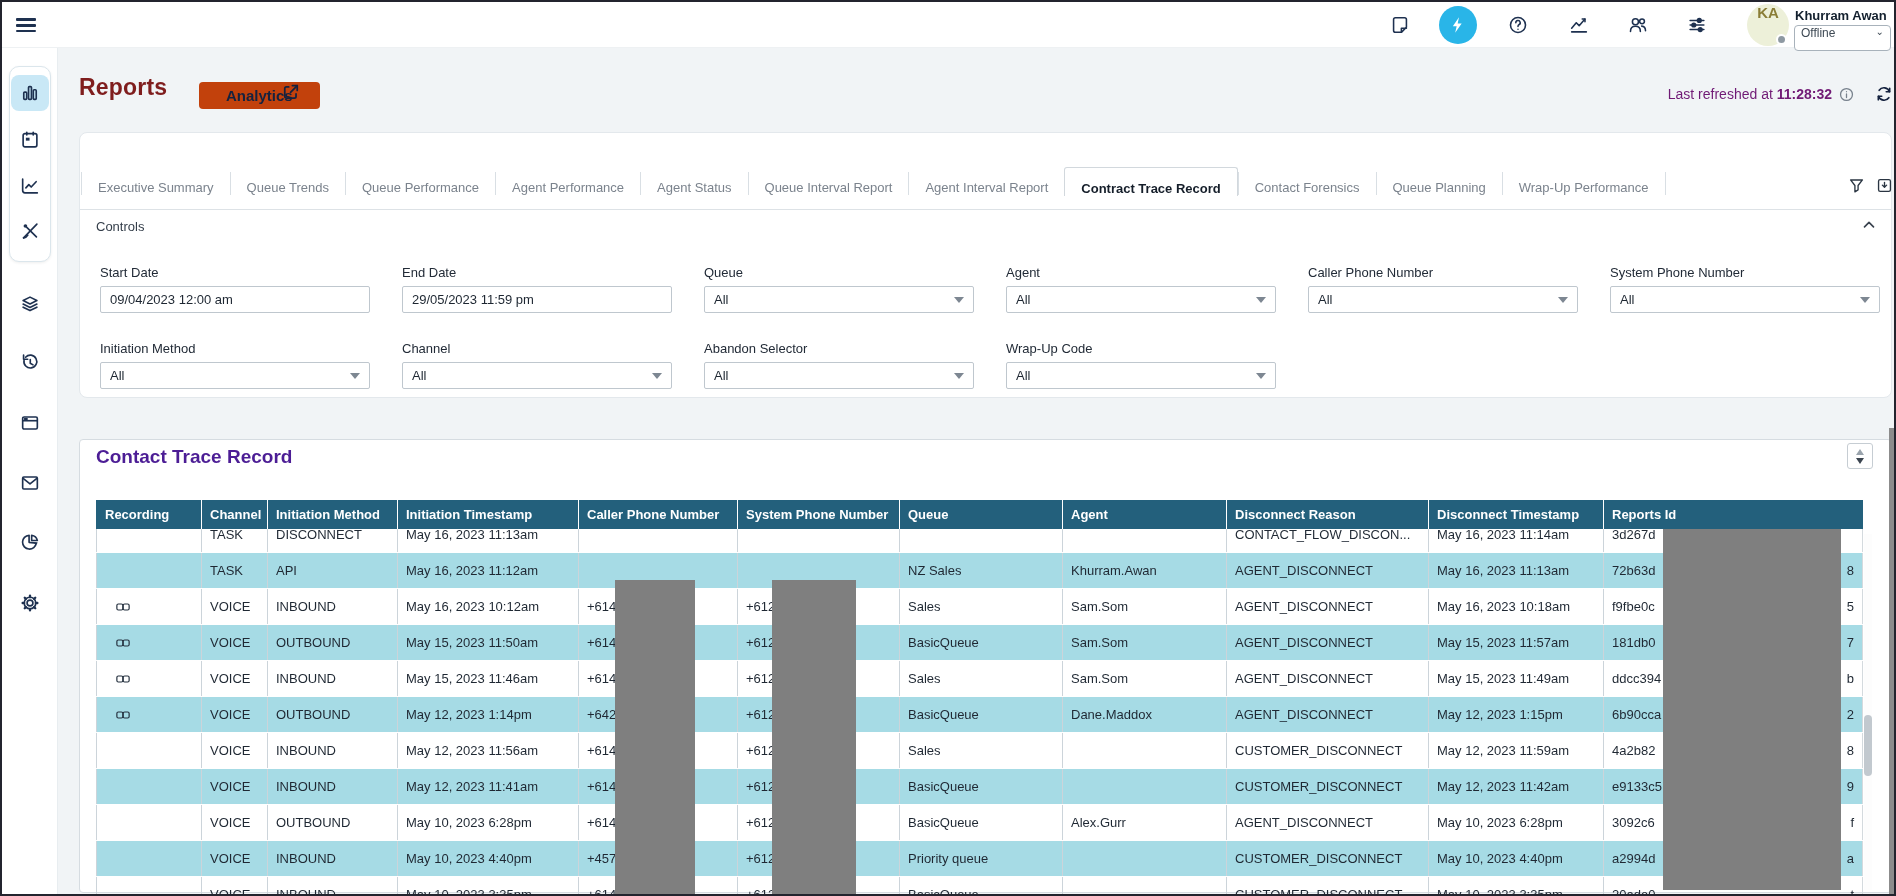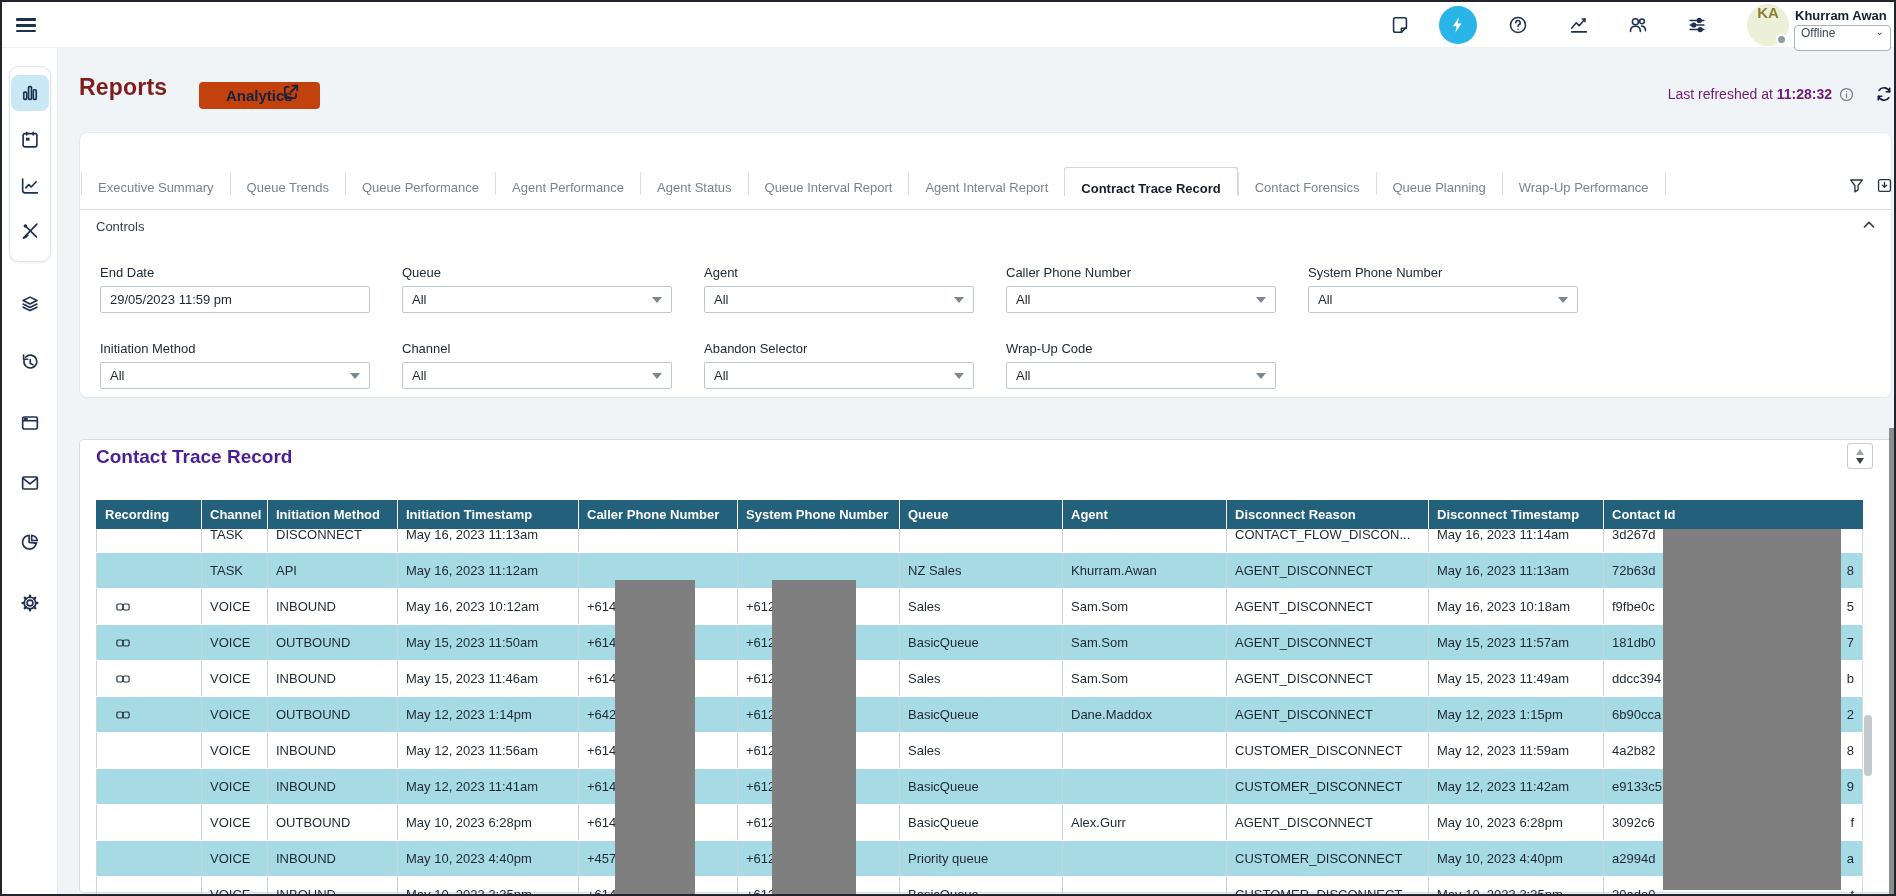--- a/index.html
+++ b/index.html
@@ -297,20 +297,27 @@
 
   <div class="controls-title">Controls</div>
   <div class="collapse-chev">
     <svg class="ic" width="18" height="18" viewBox="0 0 24 24" fill="none" stroke="#39424e" stroke-width="2.2" stroke-linecap="round" stroke-linejoin="round">
         <path d="M6,14.5 L12,8.5 18,14.5"></path>
       </svg>
   </div>
 
   <div class="frow frow1">
 
+      <div class="filter">
+        <div class="flabel">Start Date</div>
+        <div class="fbox">
+          <span>09/04/2023 12:00 am</span>
+
+        </div>
+      </div>
 
       <div class="filter">
         <div class="flabel">End Date</div>
         <div class="fbox">
           <span>29/05/2023 11:59 pm</span>
 
         </div>
       </div>
 
       <div class="filter">
@@ -409,21 +416,21 @@
           <th>Recording</th>
           <th>Channel</th>
           <th>Initiation Method</th>
           <th>Initiation Timestamp</th>
           <th>Caller Phone Number</th>
           <th>System Phone Number</th>
           <th>Queue</th>
           <th>Agent</th>
           <th>Disconnect Reason</th>
           <th>Disconnect Timestamp</th>
-          <th>Contact Id</th>
+          <th>Reports Id</th>
         </tr>
       </thead>
       <tbody>
         <tr class="partial">
           <td></td>
           <td>
               <span class="pclip">TASK</span>
             </td>
           <td>
               <span class="pclip">DISCONNECT</span>

